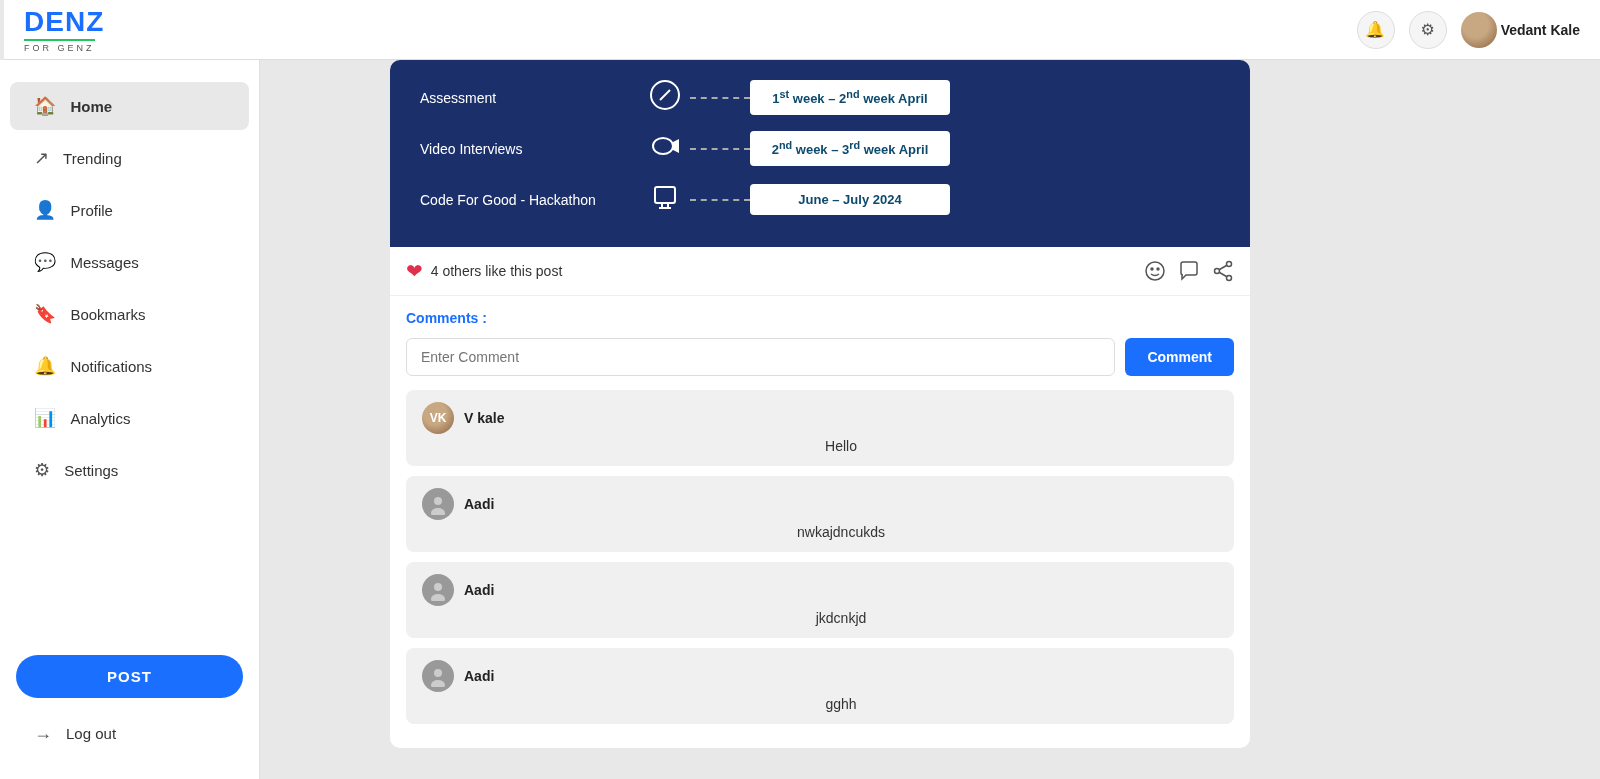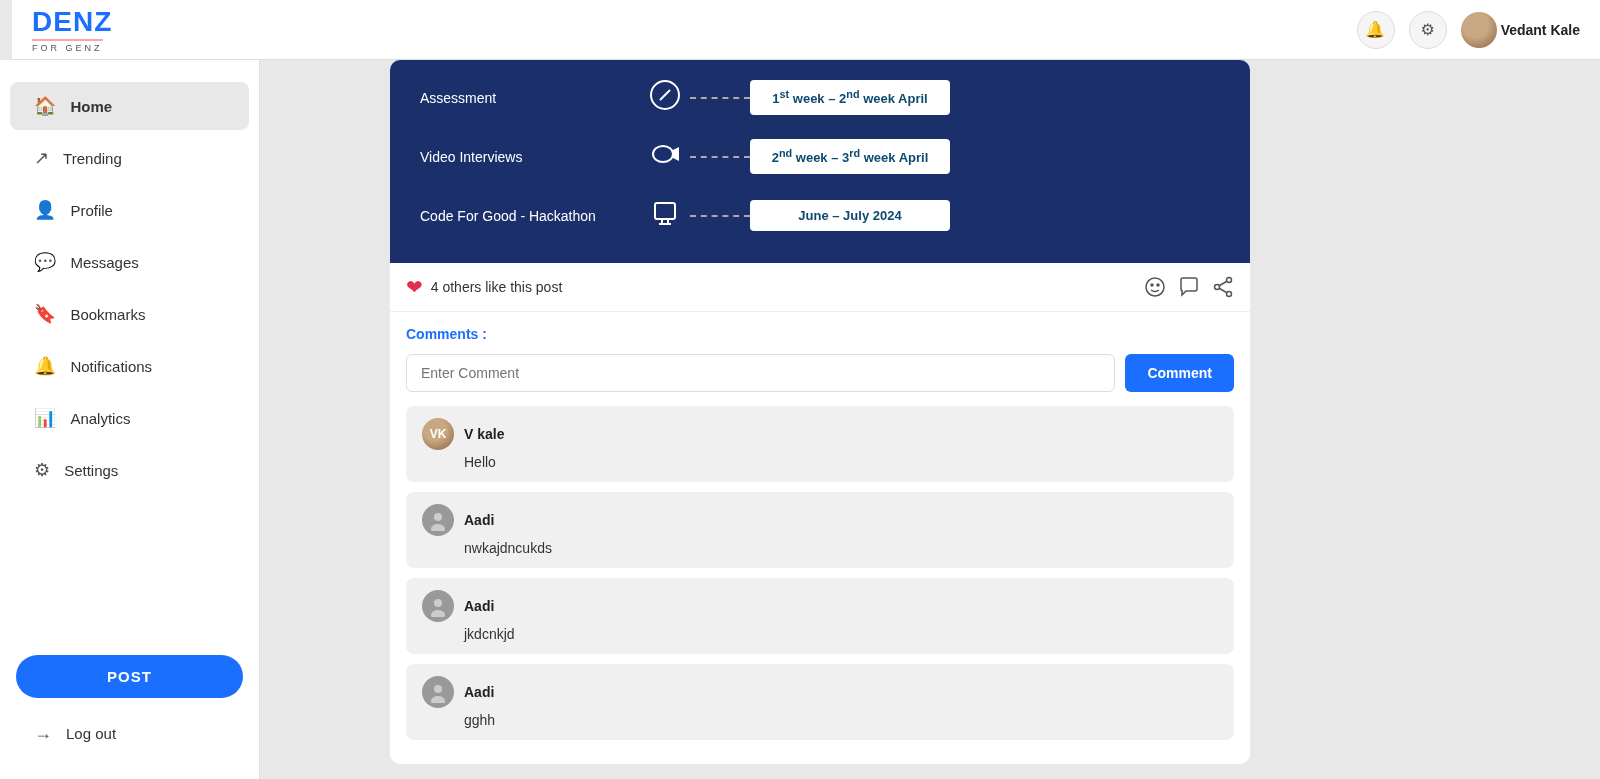--- a/index.html
+++ b/index.html
@@ -1,27 +1,27 @@
 <!DOCTYPE html>
 <html><head>
   <meta charset="utf-8">
   <style>
     * { box-sizing: border-box; margin: 0; padding: 0; }
     body { font-family: 'Segoe UI', Arial, sans-serif; background: #e8e8e8; display: flex; flex-direction: column; height: 100vh; overflow: hidden; }
 
     
     .header {
-      position: fixed; top: 0; left: 12px; right: 0; height: 60px;
+      position: fixed; top: 0; left: 4px; right: 0; height: 60px;
       background: #fff; display: flex; align-items: center; justify-content: space-between;
       padding: 0 20px; border-bottom: 1px solid #ddd; z-index: 100;
     }
     .logo { display: flex; flex-direction: column; align-items: flex-start; }
     .logo-title { font-size: 28px; font-weight: 900; letter-spacing: 1px; color: #222; }
     .logo-title span { color: #1a6fff; }
-    .logo-sub { font-size: 9px; letter-spacing: 3px; color: #555; border-top: 2px solid #fca5a5; padding-top: 2px; margin-top: 1px; }
+    .logo-sub { font-size: 9px; letter-spacing: 3px; color: #555; border-top: 2px solid #22c55e; padding-top: 2px; margin-top: 1px; }
     .header-right { display: flex; align-items: center; gap: 14px; }
     .header-icon-btn {
       width: 38px; height: 38px; border-radius: 50%; border: 1px solid #ddd;
       background: #f5f5f5; display: flex; align-items: center; justify-content: center;
       cursor: pointer; font-size: 16px; color: #555;
     }
     .user-info { display: flex; align-items: center; gap: 4px; cursor: pointer; }
     .avatar {
       width: 36px; height: 36px; border-radius: 50%; background: #aaa;
       overflow: hidden; display: flex; align-items: center; justify-content: center;
@@ -63,21 +63,21 @@
       display: flex; justify-content: center;
     }
     .feed { width: 100%; max-width: 860px; }
 
     
     .post-card { background: #fff; border-radius: 10px; overflow: hidden; margin-top: 0; }
 
     
     .post-image-area {
       background: #1b2f6b; padding: 20px 30px 30px;
-      display: flex; flex-direction: column; gap: 24px;
+      display: flex; flex-direction: column; gap: 16px;
     }
     .timeline-row {
       display: flex; align-items: center; gap: 0;
     }
     .tl-label { color: #fff; font-size: 14px; width: 220px; flex-shrink: 0; }
     .tl-icon { color: #fff; font-size: 20px; width: 50px; text-align: center; flex-shrink: 0; }
     .tl-dots { flex: 0 0 60px; border-top: 2px dashed #aaa; }
     .tl-date-box {
       background: #fff; color: #0c4a6e; font-size: 13px; font-weight: 600;
       padding: 8px 20px; border-radius: 4px; min-width: 200px; text-align: center;
@@ -108,21 +108,21 @@
     }
     .comment-btn {
       background: #1a6fff; color: #ffffff; border: none;
       padding: 10px 22px; border-radius: 6px; font-size: 14px;
       font-weight: 600; cursor: pointer;
     }
 
     
     .comment-item {
       background: #f0f0f0; border-radius: 8px;
-      padding: 12px 16px; margin-bottom: 10px;
+      padding: 12px 16px; margin-bottom: 10px; text-align: center;
     }
     .comment-author-row { display: flex; align-items: center; gap: 10px; margin-bottom: 4px; }
     .comment-avatar {
       width: 32px; height: 32px; border-radius: 50%;
       display: flex; align-items: center; justify-content: center;
       font-size: 12px; font-weight: 700; color: #fff;
       flex-shrink: 0;
     }
     .comment-avatar.vkale { background: radial-gradient(circle at 40% 35%, #c8a882 40%, #8a6040 100%); }
     .comment-avatar.aadi { background: #999; }

